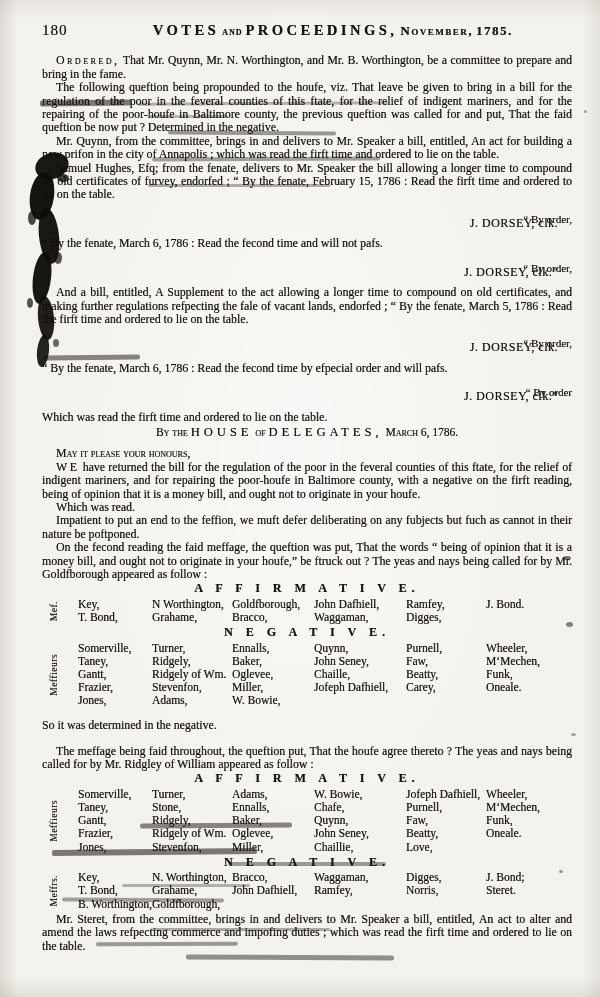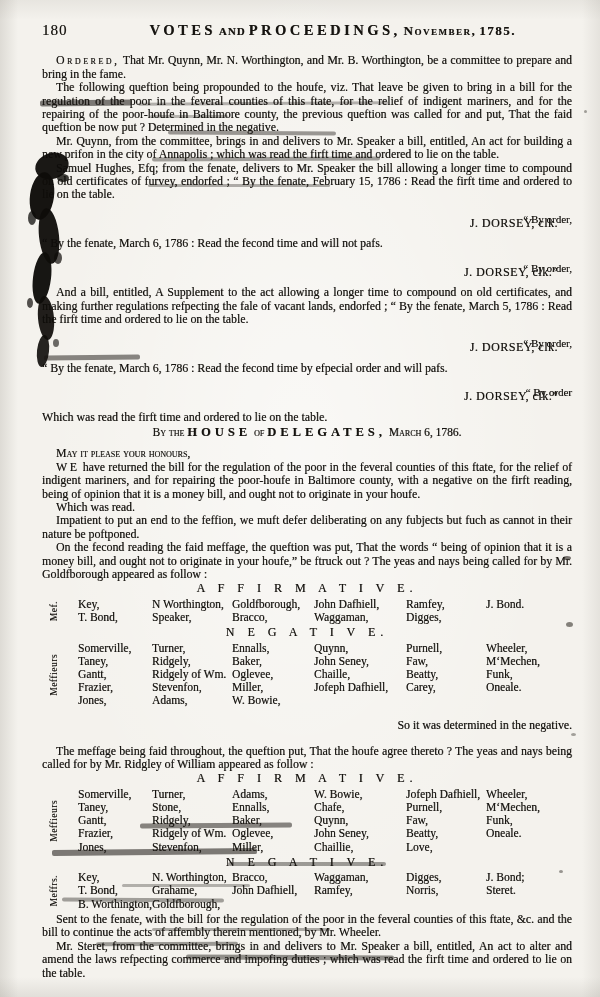--- a/index.html
+++ b/index.html
@@ -19,36 +19,36 @@
   .content{
     position:absolute; left:42px; top:24px; width:530px;
     font-size:11.8px; line-height:13.4px; text-align:justify;
     text-shadow:.35px 0 0 rgba(20,17,12,.55);
   }
   
   .header{display:flex; align-items:baseline; margin-bottom:16px; white-space:nowrap;}
   .pagenum{font-size:15px; letter-spacing:1px; margin-right:26px;}
   .title{flex:1; text-align:center;}
   .title .big{font-size:14.5px; letter-spacing:3.5px; word-spacing:4px; font-weight:bold;}
-  .title .small{font-size:15px; font-variant:small-caps; letter-spacing:1px; font-weight:bold;}
+  .title .small{font-size:12px; font-variant:small-caps; letter-spacing:1px; font-weight:bold;}
   .title .month{font-size:13px; font-variant:small-caps; letter-spacing:1.5px; font-weight:bold;}
   
   .para{text-indent:14px; margin:0;}
   .noindent{text-indent:0;}
   .sc{font-variant:small-caps;margin-top:8px;}
   .lead-spread{letter-spacing:2.5px;}
   
   .orderline{position:relative; text-align:right; text-indent:0; font-size:11px;}
   .orderline .clerk{position:absolute; right:14px; top:4px; font-size:12px; letter-spacing:.5px;}
   
-  .voteshead{text-align:center; text-indent:0; font-size:12px; font-weight:normal; letter-spacing:5px; margin:1px 0;}
+  .voteshead{text-align:center; text-indent:0; font-size:12px; font-weight:bold; letter-spacing:5px; margin:1px 0;}
   .delegates-line{text-align:center; text-indent:0; margin:2px 0;}
   .delegates-line .smallcaps{font-variant:small-caps; font-size:11.5px;}
-  .delegates-line .spread{font-size:12.5px; letter-spacing:4px; font-weight:bold;}
-  .centerline{text-align:right; text-indent:0;}
+  .delegates-line .spread{font-size:12.5px; letter-spacing:4px; font-weight:normal;}
+  .centerline{text-align:left; text-indent:0;}
   
   .vote-table{
     display:grid;
     grid-template-columns:30px 74px 80px 82px 92px 80px 1fr;
     margin:2px 0 2px 6px;
     line-height:13.2px; font-size:11.5px; text-align:left;
   }
   .vote-label{
     writing-mode:vertical-rl; transform:rotate(180deg);
     font-size:9.5px; letter-spacing:.5px; align-self:center; justify-self:start;
@@ -121,21 +121,21 @@
     <p class="para">Impatient to put an end to the feffion, we muft defer deliberating on any fubjects but fuch as cannot in their nature be poftponed.</p>
 
     <p class="para">On the fecond reading the faid meffage, the queftion was put, That the words “ being of opinion that it is a money bill, and ought not to originate in your houfe,” be ftruck out ?  The yeas and nays being called for by Mr. Goldfborough appeared as follow :</p>
 
     <p class="voteshead">A F F I R M A T I V E.</p>
     <div class="vote-table">
       <div class="vote-label">Mef.</div>
       <div class="vote-col">Key,
 T. Bond,</div>
       <div class="vote-col">N Worthington,
-Speaker,</div>
+Grahame,</div>
       <div class="vote-col">Goldfborough,
 Bracco,</div>
       <div class="vote-col">John Dafhiell,
 Waggaman,</div>
       <div class="vote-col">Ramfey,
 Digges,</div>
       <div class="vote-col">J. Bond.</div>
     </div>
 
     <p class="voteshead">N E G A T I V E.</p>
@@ -221,21 +221,20 @@
 John Dafhiell,</div>
       <div class="vote-col">Waggaman,
 Ramfey,</div>
       <div class="vote-col">Digges,
 Norris,</div>
       <div class="vote-col">J. Bond;
 Steret.</div>
     </div>
 
 
-    <p class="para">Sent to the fenate, with the bill for the regulation of the poor in the feveral counties of this ftate, &amp;c. and the bill to continue the acts of affembly therein mentioned, by Mr. Wheeler.</p>
     <p class="para">Mr. Steret, from the committee, brings in and delivers to Mr. Speaker a bill, entitled, An act to alter and amend the laws refpecting commerce and impofing duties ; which was read the firft time and ordered to lie on the table.</p>
 
   </div>
 
   <div class="artifacts">
 
     <svg class="blot-svg" style="left:18px;top:148px;" width="80" height="225" viewBox="0 0 80 225">
       <g fill="#0e0c09">
         <ellipse cx="34" cy="18" rx="17" ry="13" transform="rotate(-18 34 18)" opacity="0.95"></ellipse>
         <ellipse cx="24" cy="48" rx="12" ry="24" transform="rotate(8 24 48)" opacity="0.97"></ellipse>

